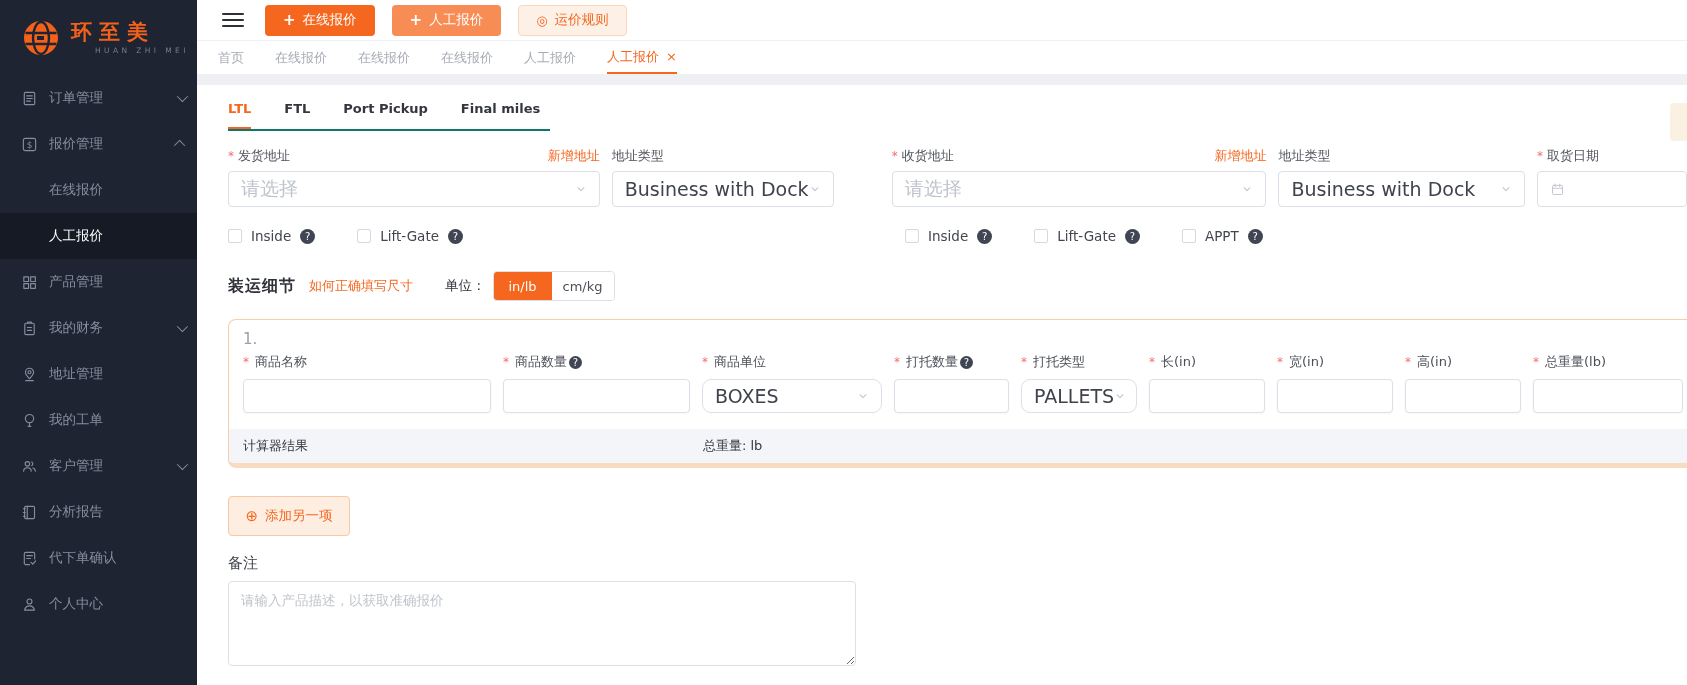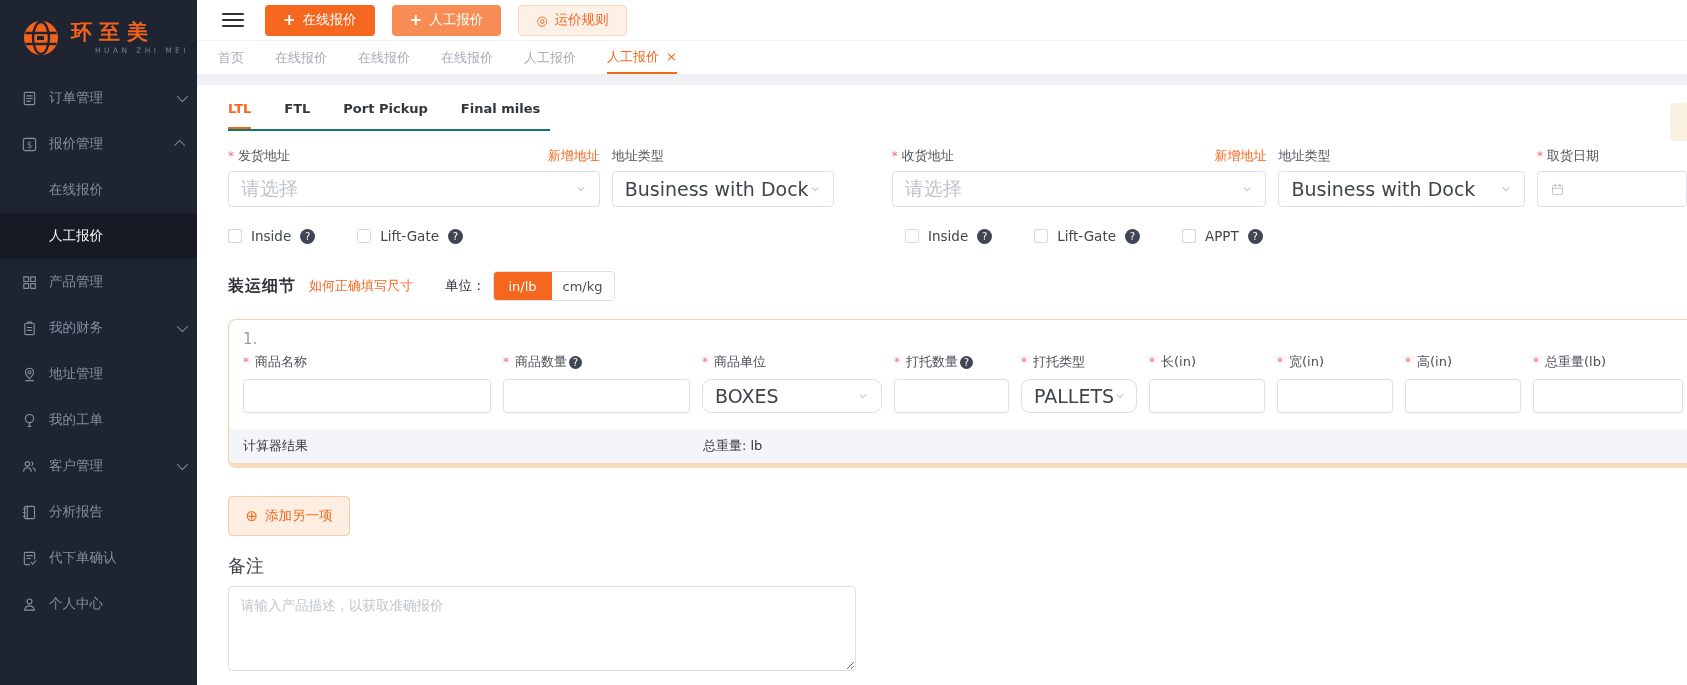--- a/index.html
+++ b/index.html
@@ -87,21 +87,21 @@
   .flbl { display:flex; align-items:center; gap:2px; height:18px; font-size:13px; color:#4b4f58; margin-bottom:8px; white-space:nowrap; }
   .tinput { height:34px; border:1px solid #dcdfe6; border-radius:4px; padding:0 10px; font-size:13.5px; color:#333; width:100%; outline:none; box-shadow:0 1px 2px rgba(0,0,0,0.03); }
   .fsel2 { height:34px;border-radius:9px; }
   .f-w0{width:248px}.f-w1{width:187px}.f-w2{width:180px}.f-w3{width:115px}.f-w4{width:116px}
   .f-w5{width:116px}.f-w6{width:116px}.f-w7{width:116px}.f-w8{width:150px}
   .item-footer { background:#f3f5f9; height:34px; display:grid; grid-template-columns:460px 496px 1fr; align-items:center; padding:0 14px; font-size:13px; color:#33363c; }
 
   
   .add-btn { margin-top:28px; width:122px; height:40px; border:1px solid #f8c9a4; background:#fdeee1; color:#f5671f; border-radius:4px; font-size:13.5px; display:flex; align-items:center; justify-content:center; gap:7px; cursor:pointer; }
   .add-btn .oplus { font-size:15px; line-height:1; }
-  .remark-lbl { margin-top:18px; font-size:18px; color:#3f434c; }
+  .remark-lbl { margin-top:18px; font-size:15px; color:#3f434c; }
   .remark { margin-top:8px; width:628px; height:85px; border:1px solid #dcdfe6; border-radius:4px; resize:both; padding:10px 12px; font-size:13.5px; color:#404040; font-family:inherit; outline:none; }
   .remark::placeholder { color:#c0c4cc; }
 
   .float-widget { position:absolute; right:0; top:103px; width:17px; height:38px; background:#fbf1e3; border-radius:4px 0 0 4px; cursor:pointer; }
 </style>
 </head>
 <body>
 
 <div class="app">
 

